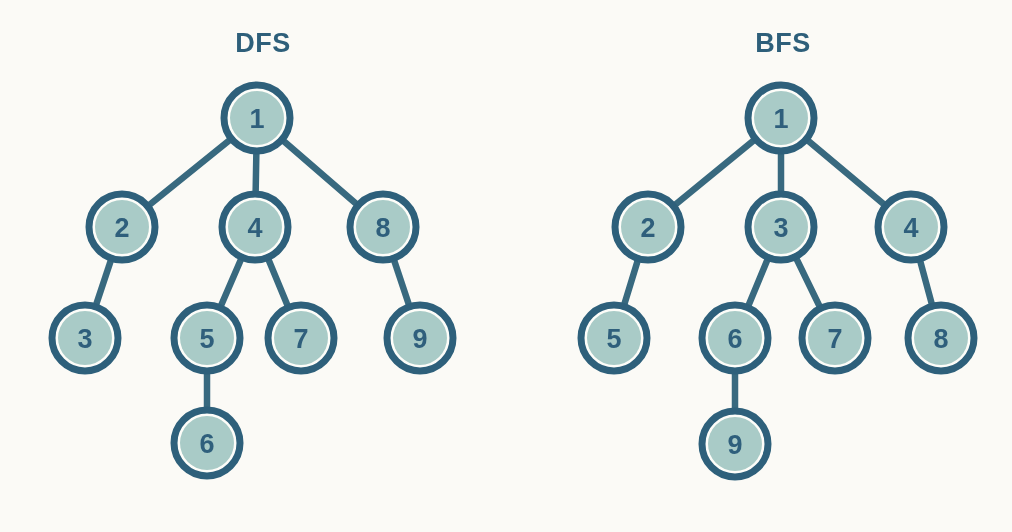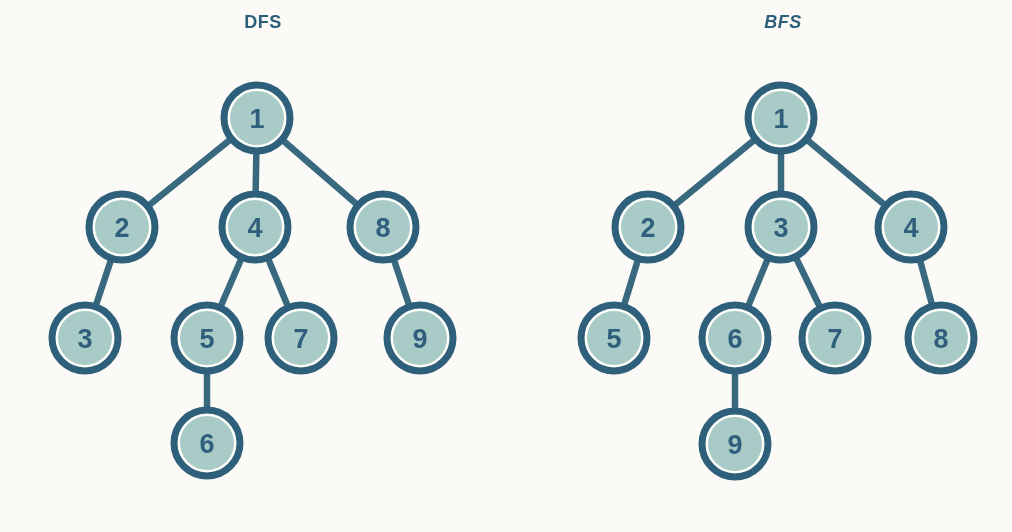--- a/index.html
+++ b/index.html
@@ -17,23 +17,23 @@
   .tree-panel {
     position: absolute;
     top: 0;
     width: 506px;
     height: 532px;
   }
   .tree-panel.left  { left: 0; }
   .tree-panel.right { left: 506px; }
   .tree-title {
     position: absolute;
-    top: 12px;
+    top: 28px;
     transform: translateX(-50%);
-    font-size: 18px;
+    font-size: 27px;
     font-weight: 700;
     letter-spacing: 0.5px;
     white-space: nowrap;
   }
   .tree-svg {
     position: absolute;
     left: 0;
     top: 0;
   }
   .tree-svg text {
@@ -109,21 +109,21 @@
         <g>
           <circle cx="420" cy="338" r="30" fill="#fdfdf9"></circle>
           <circle cx="420" cy="338" r="27" fill="#a9cbc7"></circle>
           <circle cx="420" cy="338" r="33" fill="none" stroke="#2e607b" stroke-width="7"></circle>
           <text x="420" y="338" text-anchor="middle" dominant-baseline="central" dy="1" fill="#2f5f7c">9</text>
         </g>
       </svg>
   </section>
 
   <section class="tree-panel right">
-    <div class="tree-title" style="color: rgb(46, 95, 122); left: 277px; font-style: italic;">BFS</div>
+    <div class="tree-title" style="color: rgb(46, 95, 122); left: 277px;">BFS</div>
     <svg class="tree-svg" width="506" height="532" viewBox="0 0 506 532">
         <line x1="275" y1="118" x2="142" y2="227" stroke="#38697f" stroke-width="6.5" stroke-linecap="round"></line>
         <line x1="275" y1="118" x2="275" y2="227" stroke="#38697f" stroke-width="6.5" stroke-linecap="round"></line>
         <line x1="275" y1="118" x2="405" y2="227" stroke="#38697f" stroke-width="6.5" stroke-linecap="round"></line>
         <line x1="142" y1="227" x2="108" y2="338" stroke="#38697f" stroke-width="6.5" stroke-linecap="round"></line>
         <line x1="275" y1="227" x2="229" y2="338" stroke="#38697f" stroke-width="6.5" stroke-linecap="round"></line>
         <line x1="275" y1="227" x2="329" y2="338" stroke="#38697f" stroke-width="6.5" stroke-linecap="round"></line>
         <line x1="405" y1="227" x2="435" y2="338" stroke="#38697f" stroke-width="6.5" stroke-linecap="round"></line>
         <line x1="229" y1="338" x2="229" y2="444" stroke="#38697f" stroke-width="6.5" stroke-linecap="round"></line>
         <g>

